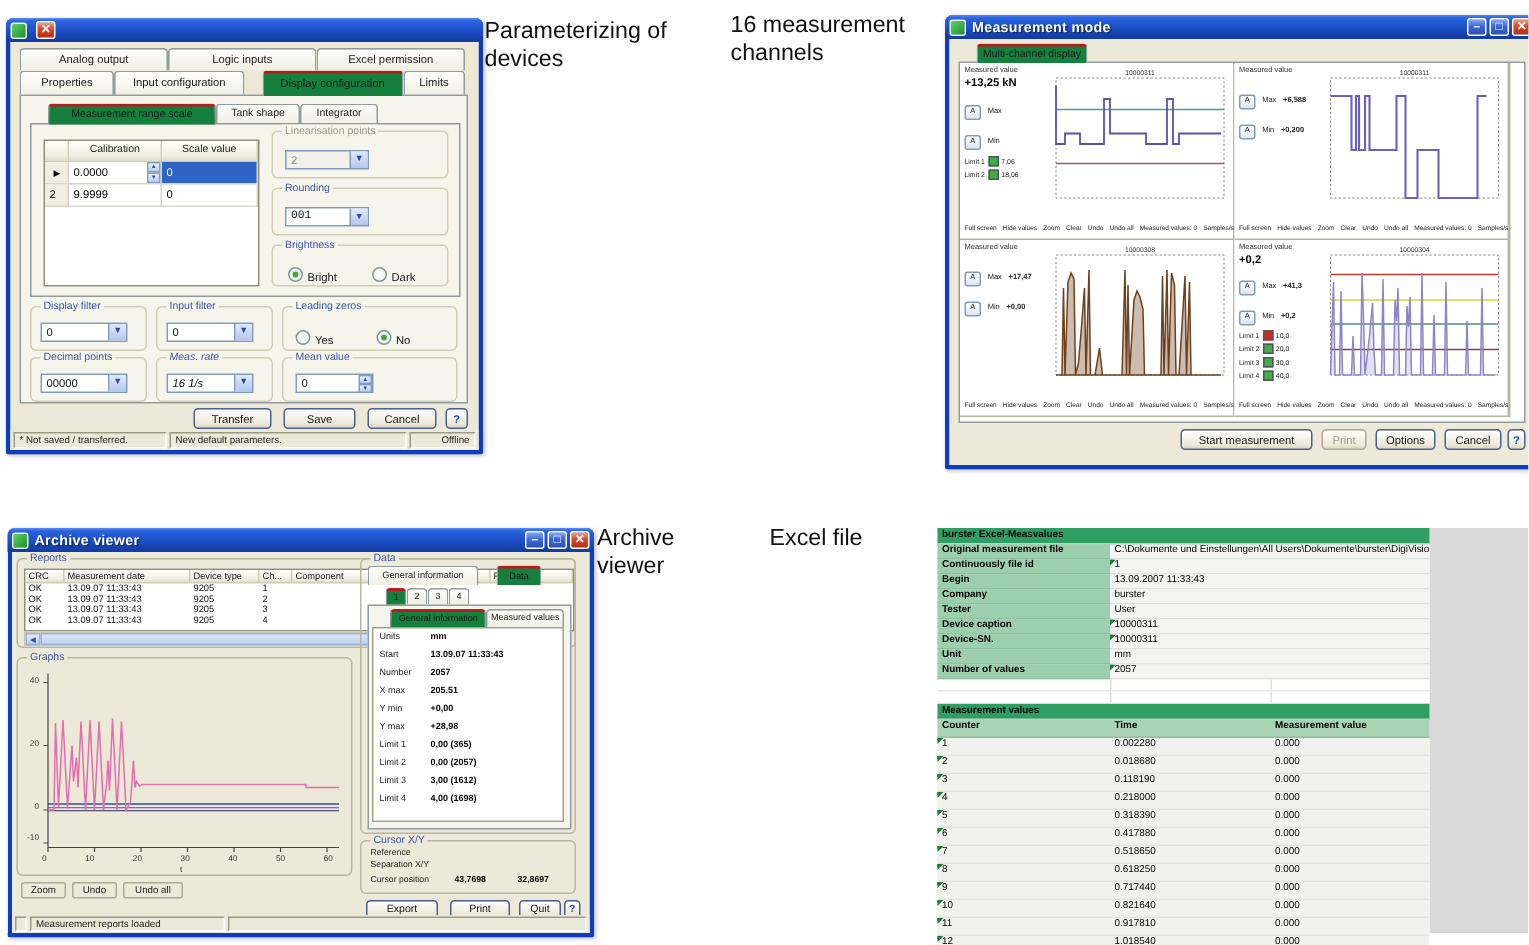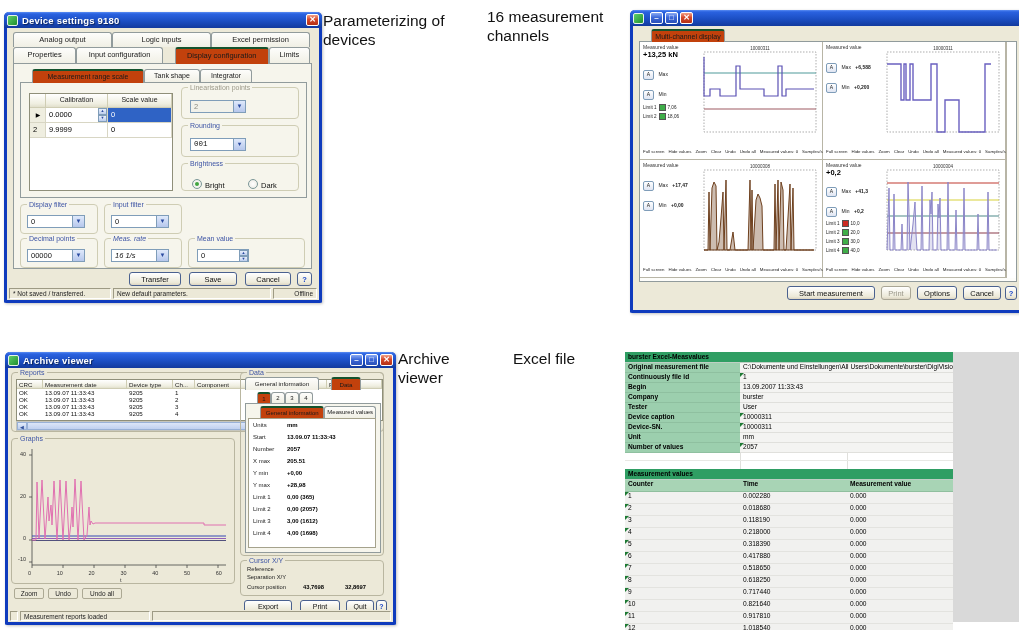--- a/index.html
+++ b/index.html
@@ -18,21 +18,21 @@
           text-shadow:1px 1px 1px rgba(0,0,0,.5);flex:1;overflow:hidden;}
   .cap-btn{width:13px;height:12px;border:1px solid #fff;border-radius:2px;margin-left:2px;flex:0 0 auto;
            color:#fff;font-size:8px;line-height:10px;text-align:center;font-weight:bold;box-sizing:border-box;}
   .cap-blue{background:linear-gradient(180deg,#89a9f4,#3c68d8 45%,#2a50b8);}
   .cap-red{background:linear-gradient(180deg,#f1a188,#d6492a 45%,#b33016);}
   .wcontent{position:absolute;left:0;right:0;top:16px;bottom:0;background:#ece9d8;}
   
   .xtab{background:linear-gradient(180deg,#fdfdfb,#f0efe4);border:1px solid #919b9c;border-bottom:none;
         border-radius:3px 3px 0 0;font-size:7.5px;color:#1a1a1a;text-align:center;padding-top:2px;
         box-sizing:border-box;height:100%;}
-  .xtab.active{background:#c2410c;border-top:2px solid #14532d;font-weight:normal;position:relative;z-index:3;margin-left:12px;}
+  .xtab.active{background:#15803d;border-top:2px solid #b91c1c;font-weight:normal;position:relative;z-index:3;margin-left:12px;}
   .tabpanel{border:1px solid #919b9c;background:#f6f5ec;}
   
   .group{position:absolute;border:1px solid #cfcdb4;border-radius:4px;box-sizing:border-box;}
   .glabel{position:absolute;top:-5px;left:6px;font-size:7px;color:#3e55a5;background:#f6f5ec;padding:0 2px;line-height:9px;white-space:nowrap;}
   .glabel.on-beige{background:#ece9d8;}
   .glabel.disabled{color:#9d9a8a;}
   
   .combo{position:absolute;height:13px;background:#fff;border:1px solid #7f9db9;box-sizing:border-box;
          font-size:7.5px;line-height:11px;padding-left:3px;color:#111;}
   .combo .drop{position:absolute;right:0;top:0;bottom:0;width:11px;
@@ -117,21 +117,20 @@
 <div class="canvas">
 
   <div class="note" style="left:323px;top:12px;width:140px;">Parameterizing of devices</div>
   <div class="note" style="left:487px;top:8px;width:135px;">16 measurement channels</div>
   <div class="note" style="left:398px;top:350px;width:80px;">Archive viewer</div>
   <div class="note" style="left:513px;top:350px;width:90px;">Excel file</div>
 
   <div class="xpwin" style="left:4px;top:12px;width:312px;height:288px;">
     <div class="titlebar">
       <span class="appicon"></span>
-      <span class="wtitle">Device settings 9180</span>
       <span class="cap-btn cap-red">✕</span>
     </div>
     <div class="wcontent">
 
       <div class="abs" style="left:6px;top:4px;width:297px;height:15px;display:flex;">
 
       <span class="xtab" style="flex:1;">Analog output</span>
           <span class="xtab" style="flex:1;">Logic inputs</span>
           <span class="xtab" style="flex:1;">Excel permission</span>
         </div>
@@ -203,20 +202,29 @@
           <span class="combo" style="left:6px;top:10px;width:58px;">
             <span>0</span><span class="drop">▼</span>
           </span>
         </div>
         <div class="group" style="left:90px;top:140px;width:78px;height:30px;">
           <span class="glabel">Input filter</span>
           <span class="combo" style="left:6px;top:10px;width:58px;">
             <span>0</span><span class="drop">▼</span>
           </span>
         </div>
+        <div class="group" style="left:174px;top:140px;width:117px;height:30px;">
+          <span class="glabel">Leading zeros</span>
+          <span class="abs" style="left:8px;top:11px;">
+            <span class="radio"></span><span class="rlabel">Yes</span>
+          </span>
+          <span class="abs" style="left:62px;top:11px;">
+            <span class="radio on"></span><span class="rlabel">No</span>
+          </span>
+        </div>
 
         <div class="group" style="left:6px;top:174px;width:78px;height:30px;">
           <span class="glabel">Decimal points</span>
           <span class="combo" style="left:6px;top:10px;width:58px;">
             <span>00000</span><span class="drop">▼</span>
           </span>
         </div>
         <div class="group" style="left:90px;top:174px;width:78px;height:30px;font-style:italic;">
           <span class="glabel">Meas. rate</span>
           <span class="combo" style="left:6px;top:10px;width:58px;">
@@ -244,20 +252,21 @@
         <span class="cell" style="width:102px;">* Not saved / transferred.</span>
         <span class="cell" style="flex:1;">New default parameters.</span>
         <span class="cell" style="width:44px;text-align:right;">Offline</span>
       </div>
     </div>
   </div>
 
   <div class="xpwin" style="left:630px;top:10px;width:388px;height:300px;">
     <div class="titlebar">
       <span class="appicon"></span>
+      <span class="wtitle">Measurement mode</span>
       <span class="cap-btn cap-blue">–</span>
       <span class="cap-btn cap-blue">□</span>
       <span class="cap-btn cap-red">✕</span>
     </div>
     <div class="wcontent">
       <div class="abs" style="left:6px;top:3px;width:86px;height:13px;">
         <span class="xtab active" style="display:block;font-size:7px;">Multi-channel display</span>
       </div>
       <div class="tabpanel abs" style="left:6px;top:15px;width:376px;height:239px;background:#fdfdfa;overflow:hidden;">
 

